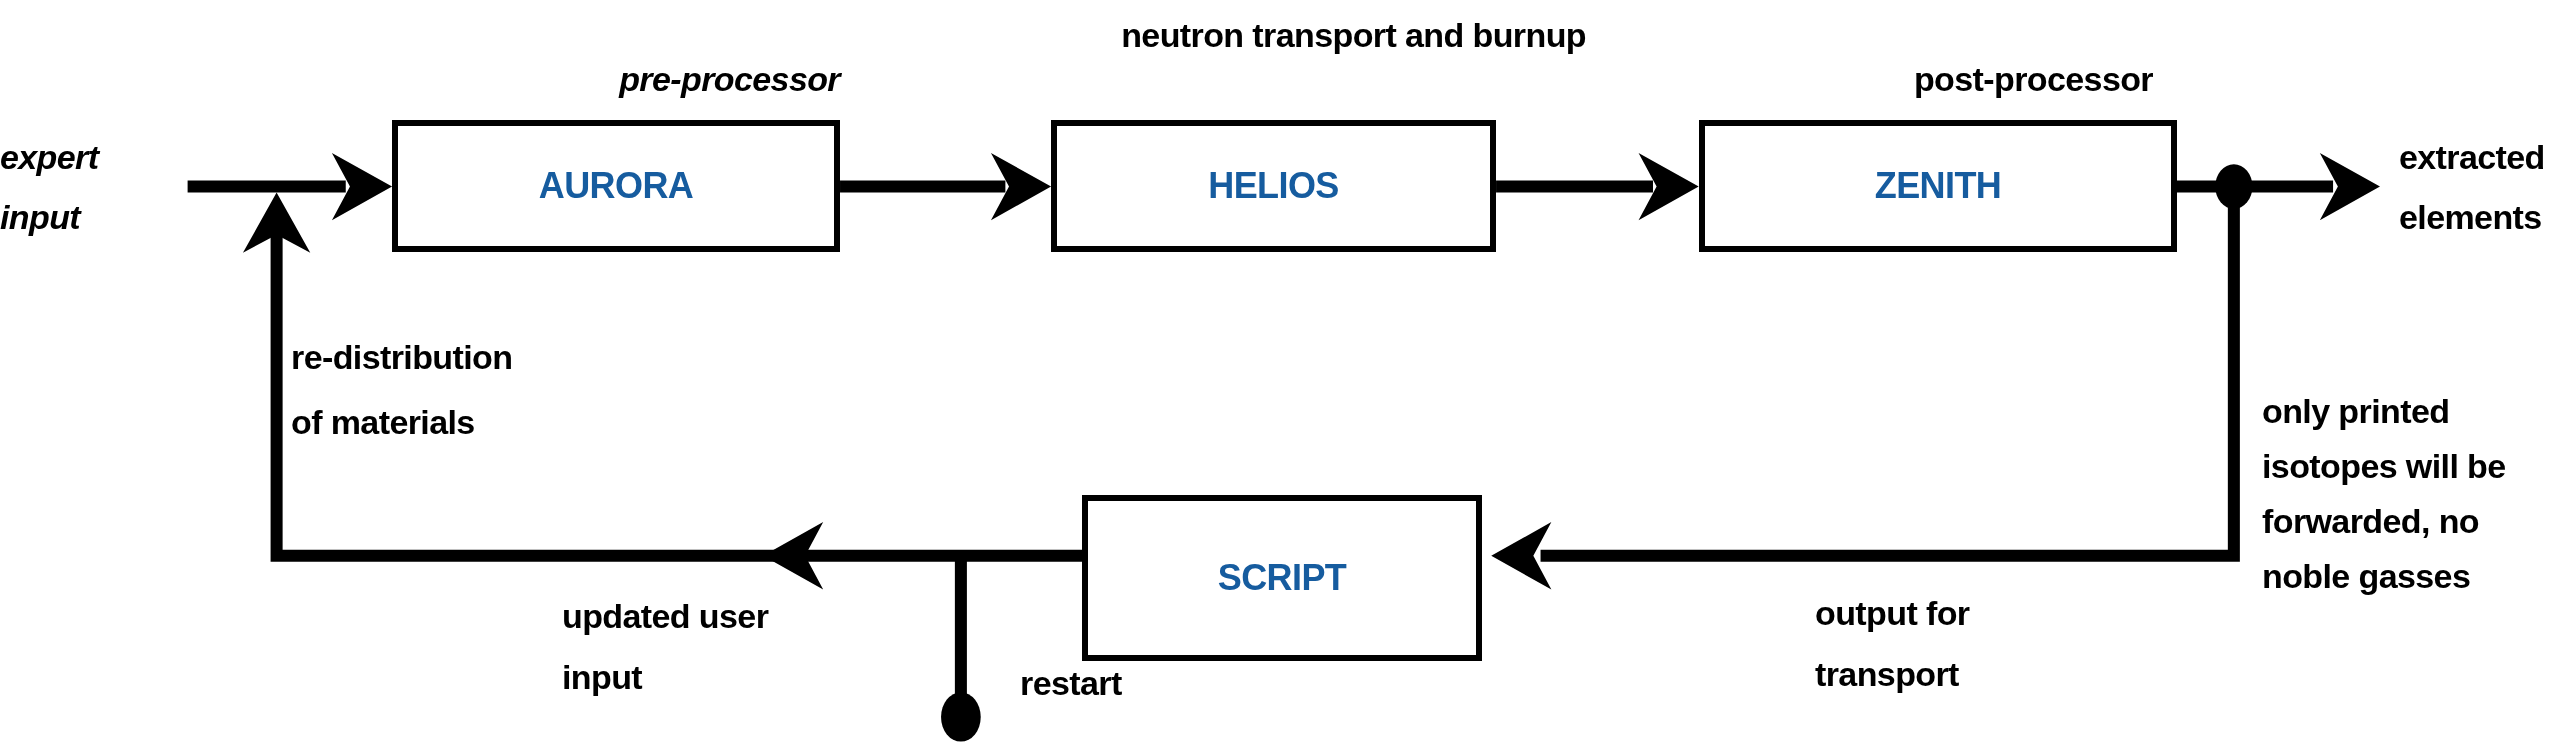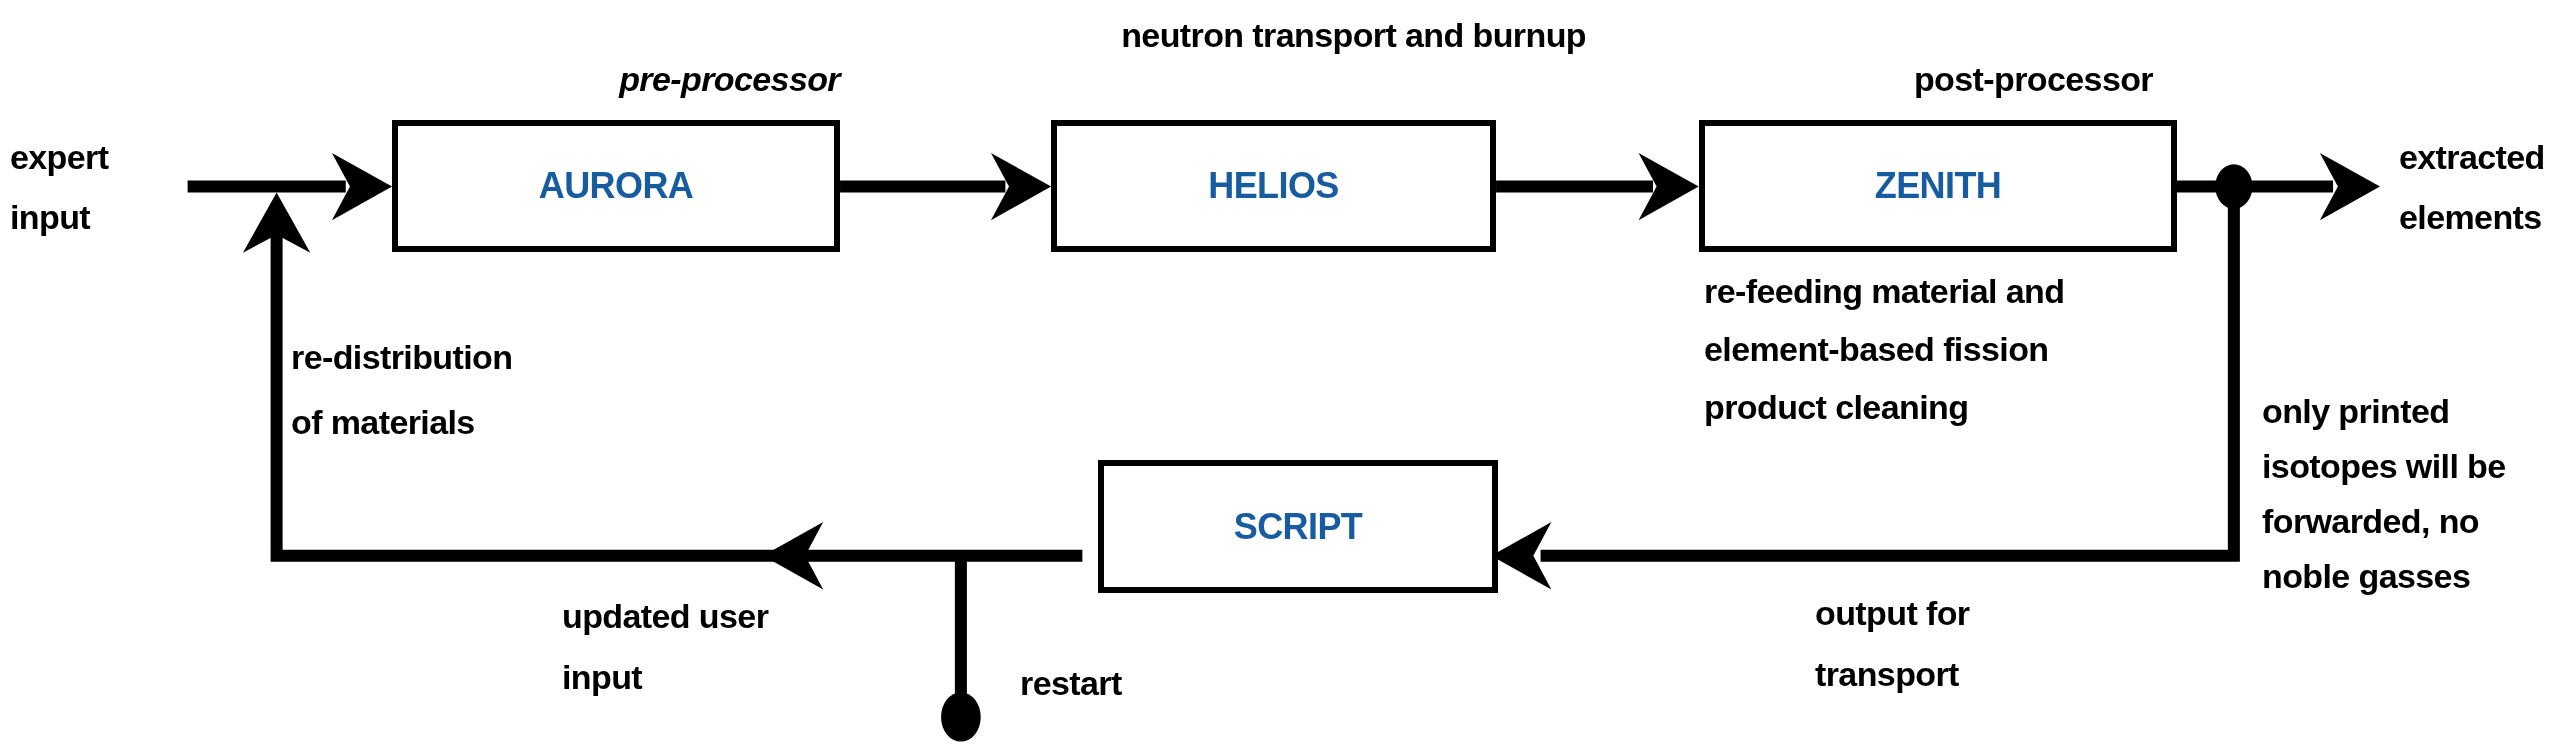--- a/index.html
+++ b/index.html
@@ -66,43 +66,38 @@
 
   <div class="box" style="left:392px; top:120px; width:448px; height:132px;">
     <span class="t">AURORA</span>
   </div>
   <div class="box" style="left:1051px; top:120px; width:445px; height:132px;">
     <span class="t">HELIOS</span>
   </div>
   <div class="box" style="left:1699px; top:120px; width:478px; height:132px;">
     <span class="t">ZENITH</span>
   </div>
-  <div class="box" style="left:1082px; top:460px; width:400px; height:133px;margin-left:16px;">
+  <div class="box" style="left:1082px; top:495px; width:400px; height:166px;">
     <span class="t">SCRIPT</span>
   </div>
 
   <div class="lbl cap" style="left:392px; top:49px; width:448px;font-style:italic;">pre-processor</div>
   <div class="lbl cap" style="left:961px; top:4.8px; width:625px;">neutron transport and burnup</div>
   <div class="lbl cap" style="left:1699px; top:49px; width:454px;">post-processor</div>
 
-  <div class="lbl" style="left:10px; top:127px;">
+  <div class="lbl" style="left:0; top:127px;font-style:italic;">
     <span class="ln">expert</span>
     <span class="ln">input</span>
   </div>
 
   <div class="lbl" style="left:2399px; top:127px;">
     <span class="ln">extracted</span>
     <span class="ln">elements</span>
   </div>
 
-  <div class="lbl lh96" style="left:1704px; top:262px;">
-    <span class="ln">re-feeding material and</span>
-    <span class="ln">element-based fission</span>
-    <span class="ln">product cleaning</span>
-  </div>
 
   <div class="lbl lh108" style="left:291px; top:325px;">
     <span class="ln">re-distribution</span>
     <span class="ln">of materials</span>
   </div>
 
   <div class="lbl lh92" style="left:2262px; top:384px;">
     <span class="ln">only printed</span>
     <span class="ln">isotopes will be</span>
     <span class="ln">forwarded, no</span>

